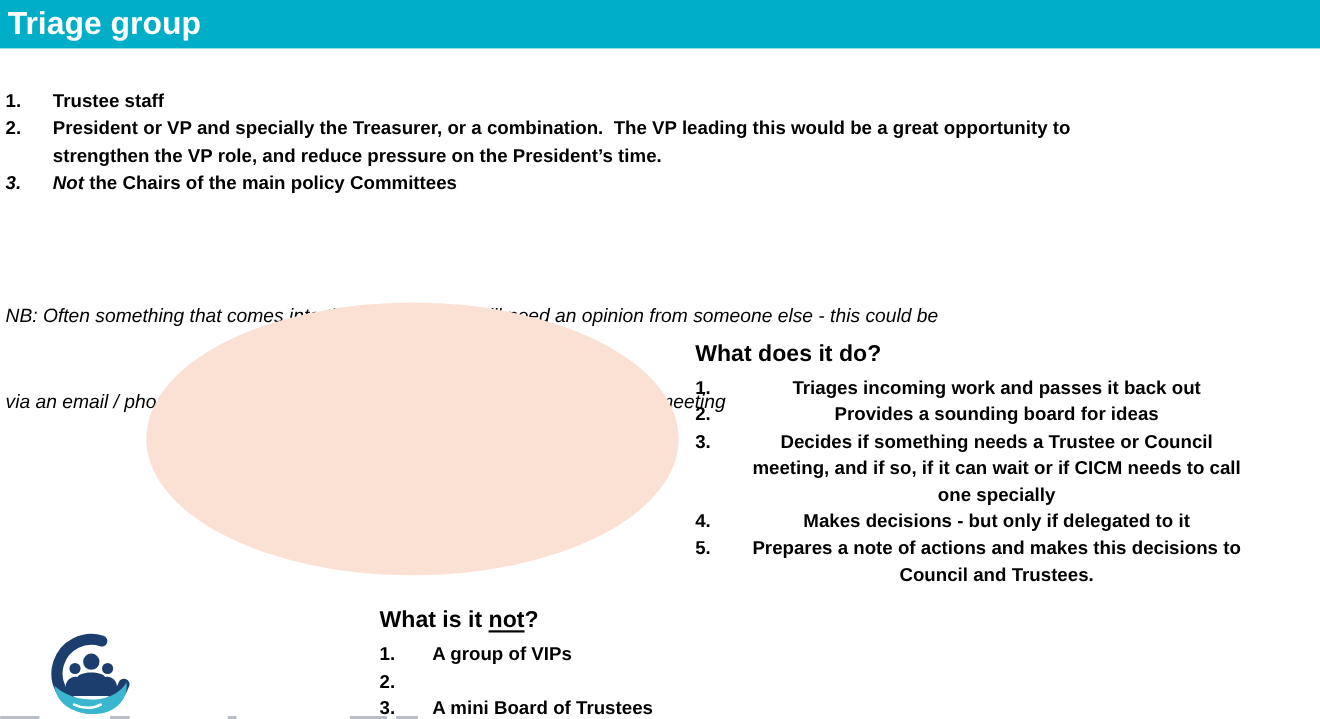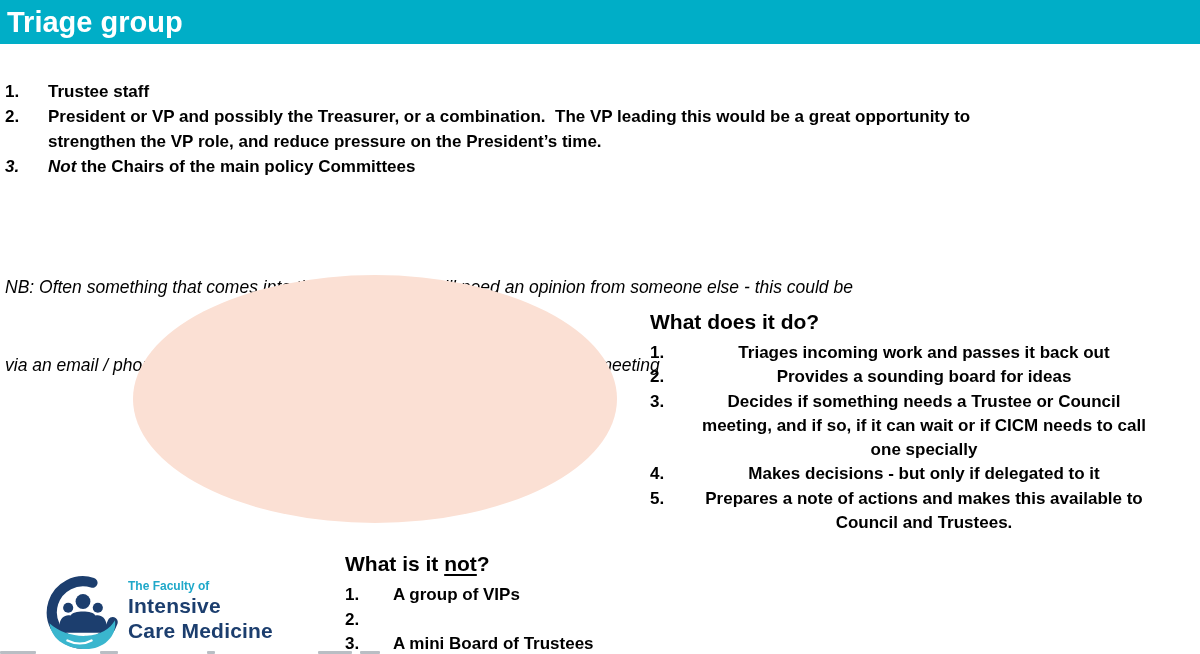--- a/index.html
+++ b/index.html
@@ -50,21 +50,21 @@
   }
 
   
   .peach-ellipse {
     position: absolute; left: 133px; top: 275px;
     width: 484px; height: 248px;
     background: #FBE0D4; border-radius: 50%;
   }
 
   
-  .does-block { position: absolute; left: 650px; top: 310px; width: 500px; }
+  .does-block { position: absolute; left: 632px; top: 310px; width: 500px; }
   .does-block .num-row { line-height: 24.3px; }
   .does-block .num-cell { flex: 0 0 48px; }
   .does-block .txt-cell { width: 452px; text-align: center; }
 
   
   .not-block { position: absolute; left: 345px; top: 552px; width: 430px; }
   .not-block .num-row { line-height: 24.6px; }
   .not-block .num-cell { flex: 0 0 48px; }
   .underlined { text-decoration: underline; text-decoration-thickness: 2px; text-underline-offset: 3px; }
 
@@ -100,21 +100,21 @@
   </div>
 
   <div class="who-block">
     <div class="num-list">
       <div class="num-row">
         <span class="num-cell">1.</span>
         <span class="txt-cell">Trustee staff</span>
       </div>
       <div class="num-row">
         <span class="num-cell">2.</span>
-        <span class="txt-cell">President or VP and possibly the Treasurer, or a combination.  The VP leading this would be a great opportunity to strengthen the VP role, and reduce pressure on the President’s time.</span>
+        <span class="txt-cell">President or VP and specially the Treasurer, or a combination.  The VP leading this would be a great opportunity to strengthen the VP role, and reduce pressure on the President’s time.</span>
       </div>
       <div class="num-row">
         <span class="num-cell italic">3.</span>
         <span class="txt-cell"><span class="italic">Not</span><span> the Chairs of the main policy Committees</span></span>
       </div>
     </div>
   </div>
 
   <div class="nb-note">
     <div>NB: Often something that comes into the Triage Group will need an opinion from someone else - this could be</div>
@@ -137,21 +137,21 @@
       <div class="num-row">
         <span class="num-cell">3.</span>
         <span class="txt-cell">Decides if something needs a Trustee or Council meeting, and if so, if it can wait or if CICM needs to call one specially</span>
       </div>
       <div class="num-row">
         <span class="num-cell">4.</span>
         <span class="txt-cell">Makes decisions - but only if delegated to it</span>
       </div>
       <div class="num-row">
         <span class="num-cell">5.</span>
-        <span class="txt-cell">Prepares a note of actions and makes this available to Council and Trustees.</span>
+        <span class="txt-cell">Prepares a note of actions and makes this decisions to Council and Trustees.</span>
       </div>
     </div>
   </div>
 
   <div class="not-block">
     <div class="section-heading"><span style="white-space:pre-wrap;">What is it </span><span class="underlined">not</span><span>?</span></div>
     <div class="num-list">
       <div class="num-row">
         <span class="num-cell">1.</span>
         <span class="txt-cell">A group of VIPs</span>
@@ -172,25 +172,20 @@
       <circle cx="50" cy="48" r="40" fill="none" stroke="#1C3E6E" stroke-width="13" stroke-linecap="round" stroke-dasharray="188 64" transform="rotate(18 50 48)"></circle>
 
       <circle cx="31" cy="42" r="6.5" fill="#1C3E6E"></circle>
       <circle cx="50" cy="34" r="9.5" fill="#1C3E6E"></circle>
       <circle cx="69" cy="42" r="6.5" fill="#1C3E6E"></circle>
       <path d="M20,74 L20,64 C20,55 28,50 34,52 C37,45 63,45 66,52 C72,50 80,55 80,64 L80,74 Z" fill="#1C3E6E"></path>
 
       <path d="M7,62 C20,74 38,79 55,78 C72,77 85,69 91,58 C94,80 75,95 54,95 C31,95 10,85 7,62 Z" fill="#3AB6CE"></path>
       <path d="M30,84 C40,89 52,89 61,84" fill="none" stroke="#ffffff" stroke-width="3" stroke-linecap="round"></path>
     </svg>
-    <div class="logo-text">
-      <div class="faculty-of">The Faculty of</div>
-      <div class="intensive">Intensive</div>
-      <div class="care-medicine">Care Medicine</div>
-    </div>
   </div>
 
   <div class="footer-remnant">
     <i class="fr1"></i>
       <i class="fr2"></i>
       <i class="fr3"></i>
       <i class="fr4"></i>
       <i class="fr5"></i>
   </div>
 

